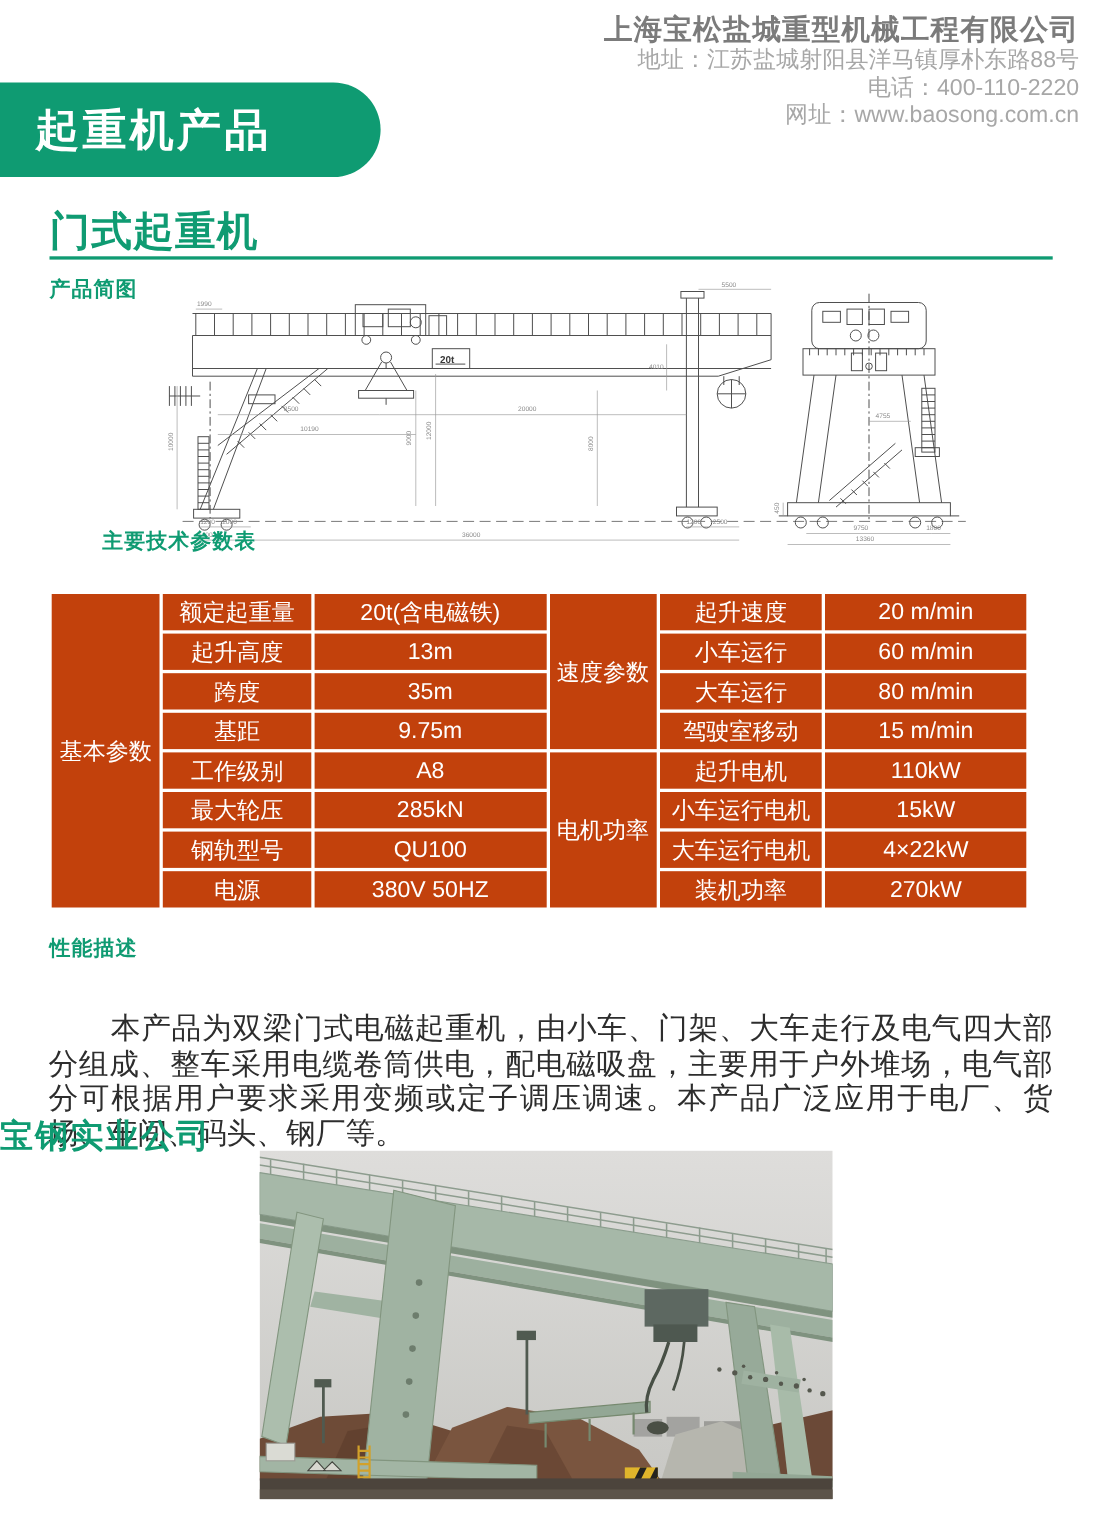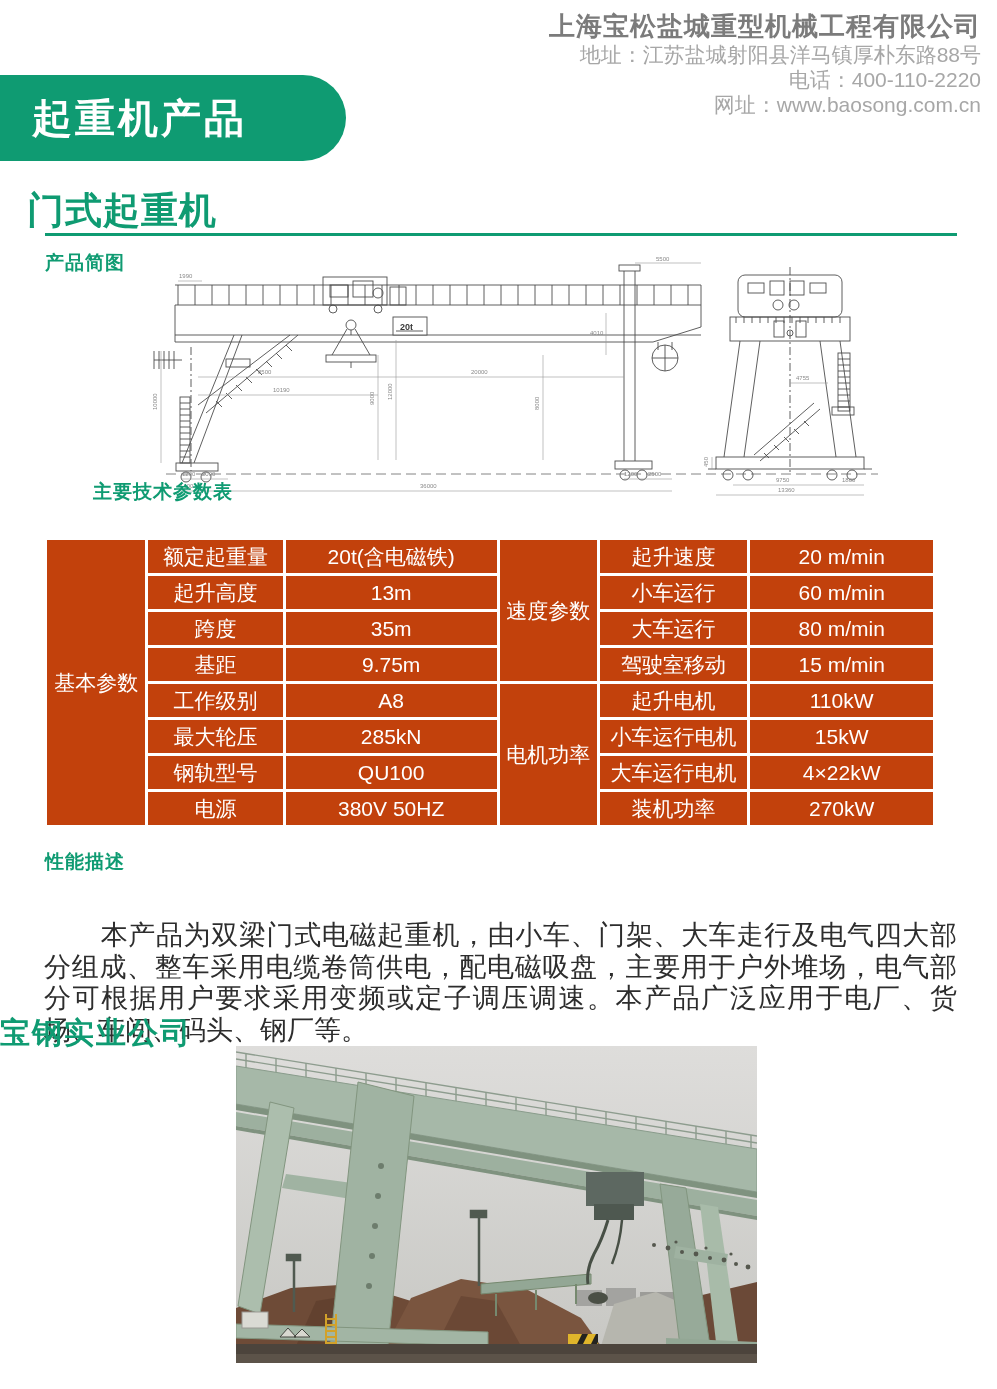--- a/index.html
+++ b/index.html
@@ -11,21 +11,21 @@
   
   .header-info { position:absolute; top:10px; right:16px; text-align:right; }
   .company-name { font-size:26px; font-weight:bold; color:#7b7b7b; letter-spacing:1px; line-height:32px; }
   .contact-line { font-size:21px; color:#a7a7a7; line-height:25px; }
   
   .banner { position:absolute; top:75px; left:0; width:346px; height:86px;
             background:#0f9b72; border-radius:0 46px 46px 0; }
   .banner-label { position:absolute; left:32px; top:50%; transform:translateY(-50%);
                   font-size:40px; font-weight:bold; color:#ffffff; letter-spacing:3px; white-space:nowrap; }
   
-  .section-title { position:absolute; left:27px; top:186px; font-size:37px; font-weight:bold; color:#0f9b72; letter-spacing:1px; }
+  .section-title { position:absolute; left:45px; top:186px; font-size:37px; font-weight:bold; color:#0f9b72; letter-spacing:1px; }
   .title-rule { position:absolute; left:45px; top:233px; width:912px; height:3px; background:#0f9b72; }
   .sub-heading { position:absolute; left:45px; font-size:19px; font-weight:bold; color:#0f9b72; letter-spacing:1px; }
   #h-schematic { top:250px; }
   #h-table     { top:479px;margin-left:48px; }
   #h-desc      { top:849px; }
   
   .schematic-svg { position:absolute; left:138px; top:255px; width:860px; height:246px; }
   .schematic-svg text { font-family:"Liberation Sans", sans-serif; fill:#8a8a8a; font-size:6px; }
   .schematic-svg .plate-text { fill:#3a3a3a; font-size:9px; font-weight:bold; }
   

